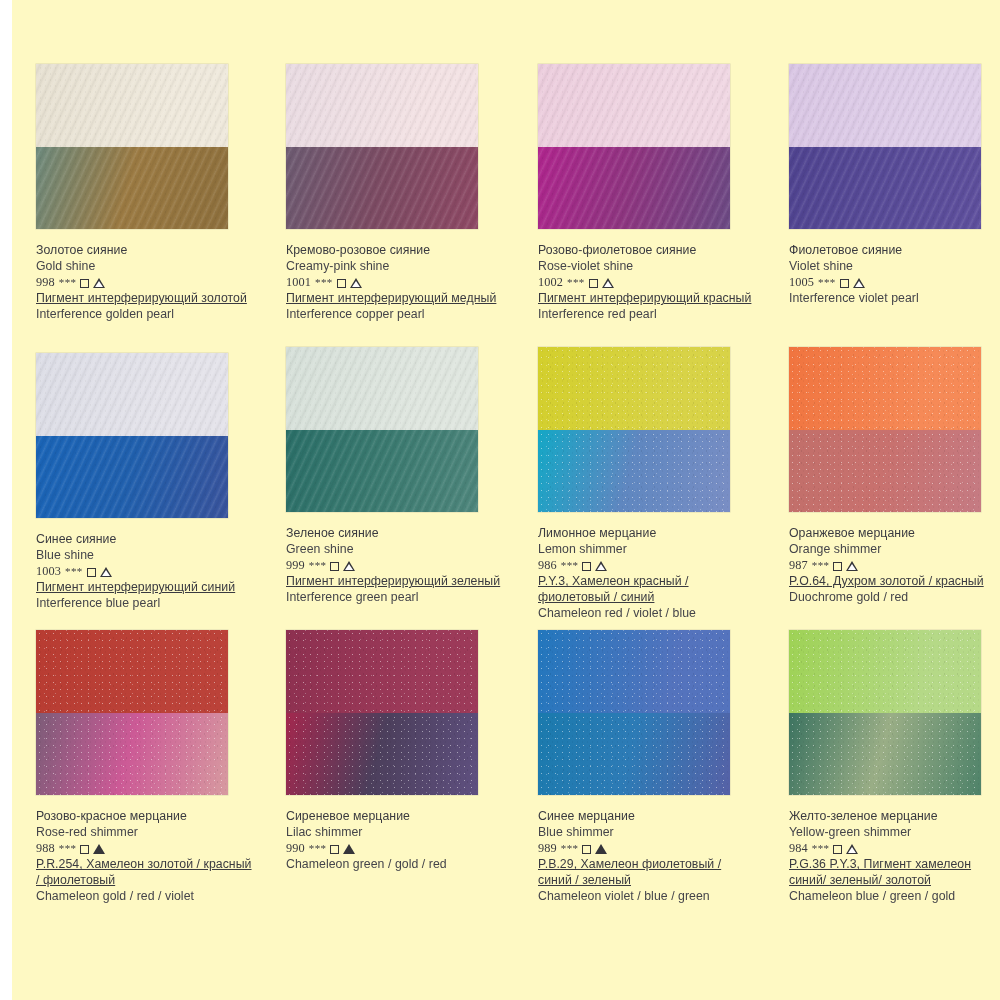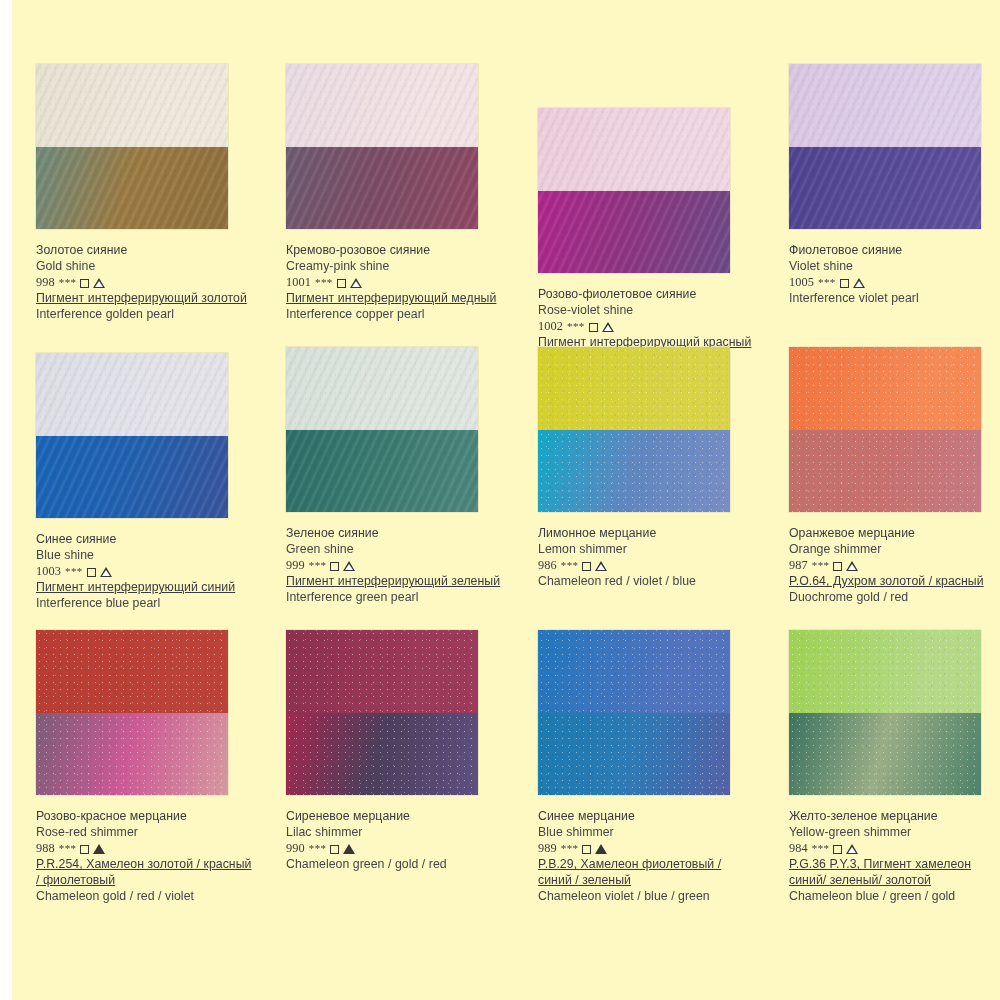--- a/index.html
+++ b/index.html
@@ -189,21 +189,21 @@
             <div class="code-line">
               <span class="code-num">1001</span>
               <span class="stars">***</span>
               <span class="sym sym-square"></span>
               <span class="sym sym-tri-outline"></span>
             </div>
             <div class="pigment-ru">Пигмент интерферирующий медный</div>
             <div class="pigment-en">Interference copper pearl</div>
           </div>
         </div>
-        <div class="cell" style="position: absolute; left: 502px; top: 0px; margin-top: 44px;">
+        <div class="cell" style="position: absolute; left: 502px; top: 0px;">
           <div class="swatch">
             <div class="half top" style="background: linear-gradient(100deg, rgb(236, 205, 221) 0%, rgb(240, 215, 227) 70%, rgb(240, 215, 227) 100%);"></div>
             <div class="half bot" style="background: linear-gradient(105deg, rgb(176, 37, 142) 0%, rgb(142, 53, 128) 48%, rgb(107, 74, 132) 100%);"></div>
             <div class="streaks"></div>
             <div class="grain"></div>
           </div>
           <div class="info">
             <div class="ru-name">Розово-фиолетовое сияние</div>
             <div class="en-name">Rose-violet  shine</div>
             <div class="code-line">
@@ -286,20 +286,21 @@
           </div>
           <div class="info">
             <div class="ru-name">Лимонное мерцание</div>
             <div class="en-name">Lemon shimmer</div>
             <div class="code-line">
               <span class="code-num">986</span>
               <span class="stars">***</span>
               <span class="sym sym-square"></span>
               <span class="sym sym-tri-outline"></span>
             </div>
+            <div class="pigment-ru">P.Y.3,  Хамелеон красный / фиолетовый / синий</div>
             <div class="pigment-en">Chameleon red / violet / blue</div>
           </div>
         </div>
         <div class="cell" style="position: absolute; left: 753px; top: 0px;">
           <div class="swatch">
             <div class="half top" style="background: linear-gradient(100deg, rgb(240, 116, 63) 0%, rgb(246, 138, 87) 70%, rgb(246, 138, 87) 100%);"></div>
             <div class="half bot" style="background: linear-gradient(105deg, rgb(193, 111, 106) 0%, rgb(200, 113, 110) 48%, rgb(197, 123, 131) 100%);"></div>
             <div class="sparkle"></div>
             <div class="grain"></div>
           </div>

